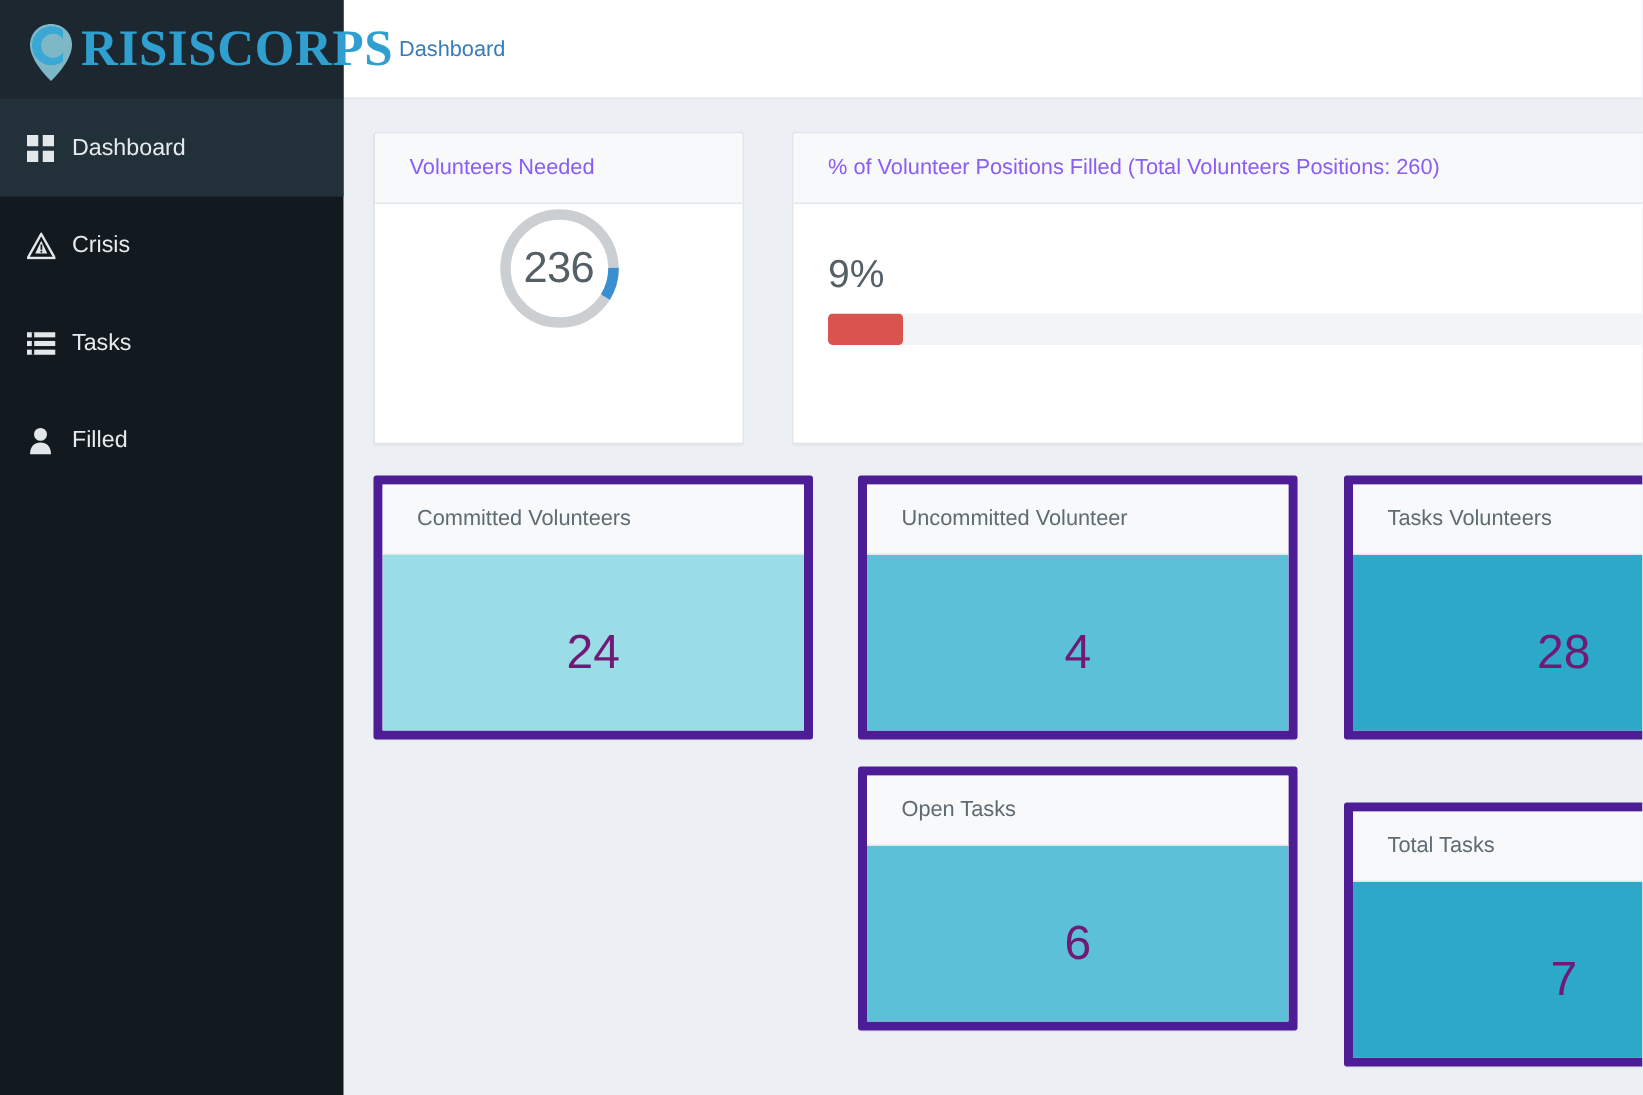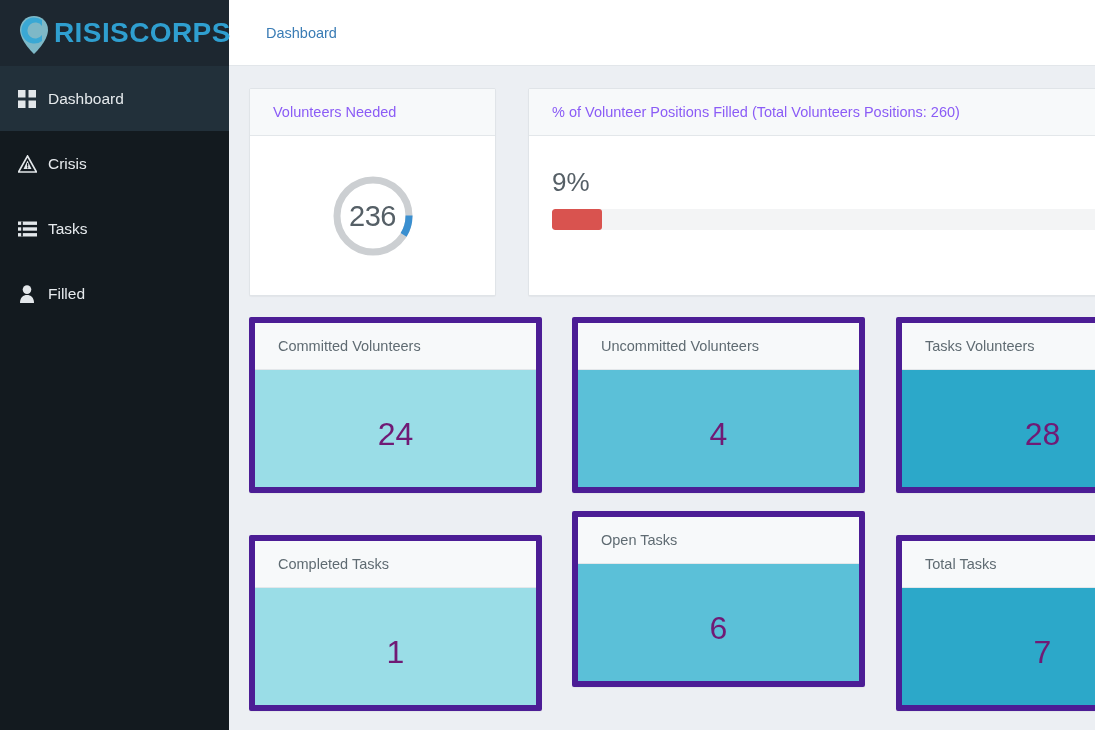--- a/index.html
+++ b/index.html
@@ -23,26 +23,27 @@
   }
   .logo-wrap {
     height: 66px;
     display: flex;
     align-items: center;
     padding-left: 12px;
     background: #1d2730;
   }
   .logo-mark { width: 44px; height: 46px; flex: none; }
   .logo-text {
-    font-size: 28px;
+    font-size: 34px;
     letter-spacing: .4px;
     color: #2f9fd0;
     font-weight: bold;
     margin-left: -2px;
     line-height: 1;
+    font-family: Liberation Serif, serif;
   }
 
   .nav { padding-top: 0; }
   .nav-item {
     display: flex;
     align-items: center;
     height: 65px;
     padding-left: 16px;
     color: #dfe3e6;
     font-size: 15.5px;
@@ -107,21 +108,21 @@
     color: #8b5cf6;
     white-space: nowrap;
   }
   .panel-body { background: #ffffff; }
 
   
   .donut-panel { position: absolute; left: 20px; top: 21px; width: 247px; height: 208px; }
   .donut-body {
     height: 160px;
     display: flex;
-    align-items: center;
+    align-items: flex-start;
     justify-content: center;
   }
   .donut-wrap { position: relative; width: 86px; height: 86px; }
   .donut-value {
     position: absolute;
     left: 0; top: 0;
     width: 86px; height: 86px;
     display: flex;
     align-items: center;
     justify-content: center;
@@ -282,38 +283,32 @@
 
     <div class="stat-card" style="left:20px; top:250px;">
       <div class="stat-head">
         <span class="stat-title">Committed Volunteers</span>
       </div>
       <div class="stat-body" id="sb0" style="background: rgb(154, 221, 231);">24</div>
     </div>
 
     <div class="stat-card" style="left:343px; top:250px;">
       <div class="stat-head">
-        <span class="stat-title">Uncommitted Volunteers</span>
+        <span class="stat-title">Uncommitted Volunteer</span>
       </div>
       <div class="stat-body" id="sb1" style="background: rgb(91, 192, 216);">4</div>
     </div>
 
     <div class="stat-card" style="left:667px; top:250px;">
       <div class="stat-head">
         <span class="stat-title">Tasks Volunteers</span>
       </div>
       <div class="stat-body" id="sb2" style="background: rgb(44, 168, 201);">28</div>
     </div>
 
-    <div class="stat-card" style="left:20px; top:468px;">
-      <div class="stat-head">
-        <span class="stat-title">Completed Tasks</span>
-      </div>
-      <div class="stat-body" id="sb3" style="background: rgb(154, 221, 231);">1</div>
-    </div>
 
     <div class="stat-card" style="left:343px; top:444px;">
       <div class="stat-head">
         <span class="stat-title">Open Tasks</span>
       </div>
       <div class="stat-body" id="sb4" style="background: rgb(91, 192, 216);">6</div>
     </div>
 
     <div class="stat-card" style="left:667px; top:468px;">
       <div class="stat-head">

